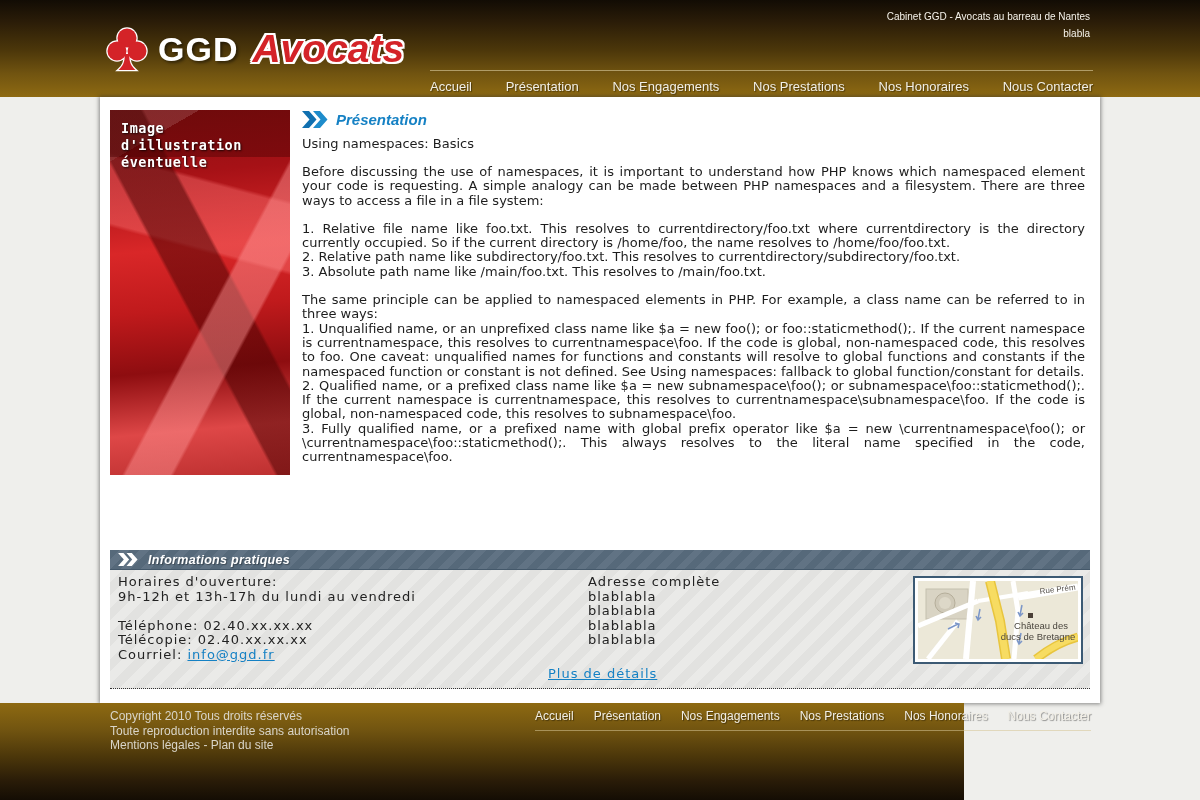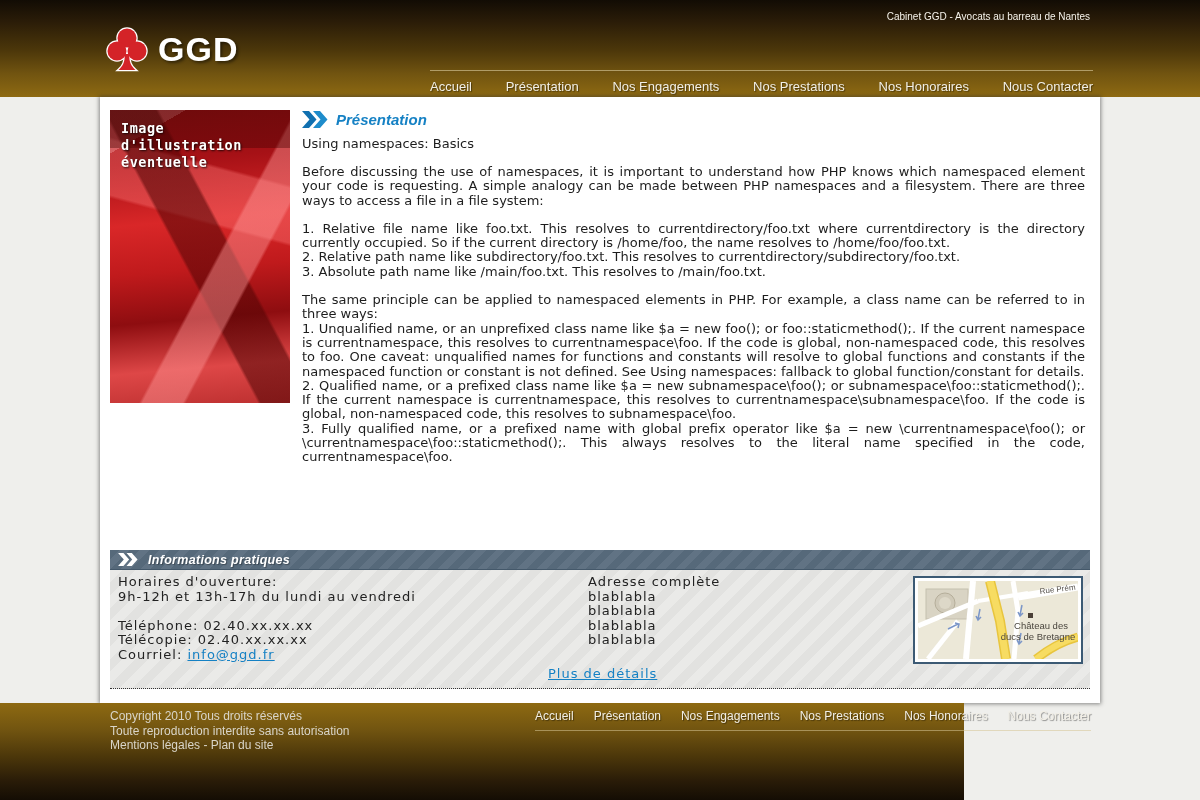--- a/index.html
+++ b/index.html
@@ -34,21 +34,21 @@
   }
 
   
   .wrapper {
     position:absolute; left:100px; top:97px; width:1000px; height:606px;
     background:#ffffff; box-shadow:0 0 4px 1px rgba(50,50,50,.55);
   }
 
   
   .illustration {
-    position:absolute; left:10px; top:13px; width:180px; height:293px;
+    position:absolute; left:10px; top:13px; width:180px; height:365px;
     background:
       linear-gradient(180deg, rgba(70,0,0,.40) 0 13%, rgba(70,0,0,0) 13%),
       linear-gradient(118deg, rgba(255,255,255,0) 55%, rgba(255,150,150,.45) 56% 68%, rgba(255,255,255,0) 69%),
       linear-gradient(62deg, rgba(120,0,0,0) 44%, rgba(80,4,4,.55) 45% 60%, rgba(120,0,0,0) 61%),
       linear-gradient(150deg, rgba(255,190,190,.30) 0 11%, rgba(255,255,255,0) 11%),
       linear-gradient(15deg, rgba(255,255,255,0) 60%, rgba(255,120,120,.40) 61% 77%, rgba(255,255,255,0) 78%),
       linear-gradient(175deg, #8a1013 0%, #a61116 18%, #d92728 38%, #c01a1c 54%, #8e0d10 70%, #de4747 86%, #bd3030 100%);
   }
   .illustration-caption {
     position:absolute; left:11px; top:10px; color:#fff; font-family:"DejaVu Sans Mono", monospace;
@@ -116,24 +116,26 @@
         <circle cx="11" cy="25" r="9.5"></circle>
         <circle cx="31" cy="25" r="9.5"></circle>
         <path d="M18.5 28 C19.5 36 16 41 12.5 44 L29.5 44 C26 41 22.5 36 23.5 28 Z"></path>
       </g>
       <circle cx="21" cy="12" r="9.5" fill="#d42328"></circle>
       <circle cx="11" cy="25" r="9.5" fill="#d42328"></circle>
       <circle cx="31" cy="25" r="9.5" fill="#d42328"></circle>
       <path d="M18.5 28 C19.5 36 16 41 12.5 44 L29.5 44 C26 41 22.5 36 23.5 28 Z" fill="#d42328"></path>
     </svg>
     <span class="logo-ggd">GGD</span>
+    <span class="logo-avocats">Avocats</span>
   </div>
 
   <div class="tagline">
     <div>Cabinet GGD - Avocats au barreau de Nantes</div>
+    <div>blabla</div>
   </div>
 
   <div class="header-nav">
     <a>Accueil</a>
     <a>Présentation</a>
     <a>Nos Engagements</a>
     <a>Nos Prestations</a>
     <a>Nos Honoraires</a>
     <a>Nous Contacter</a>
   </div>

